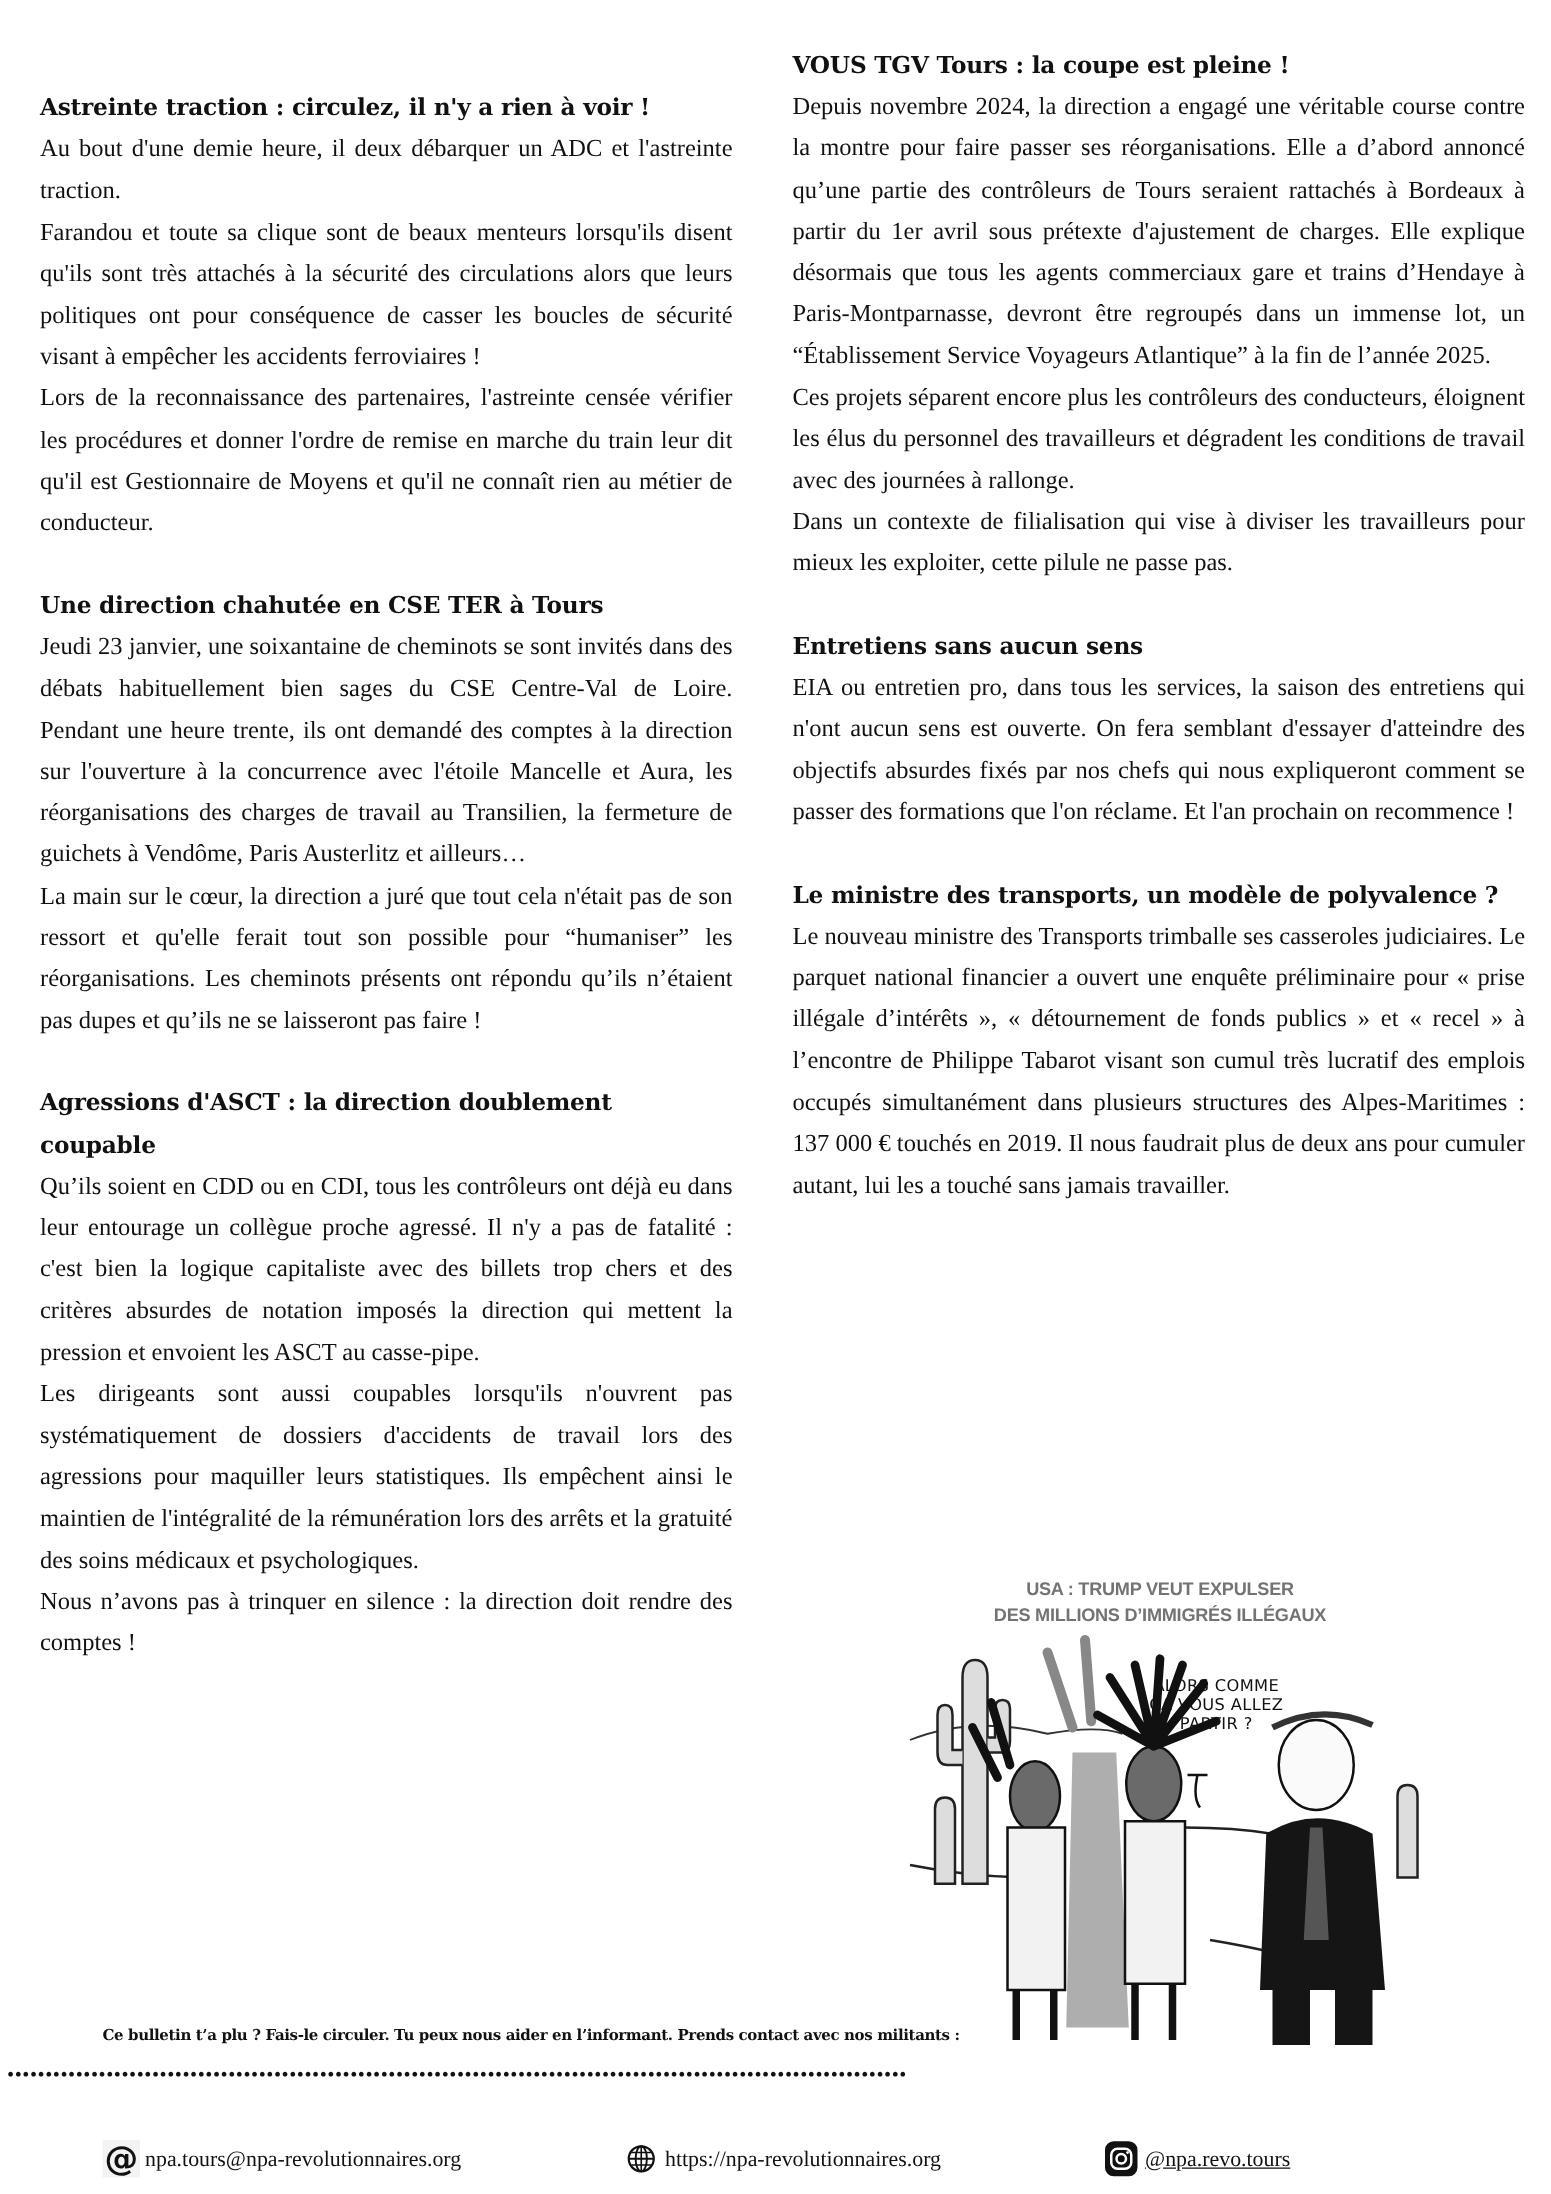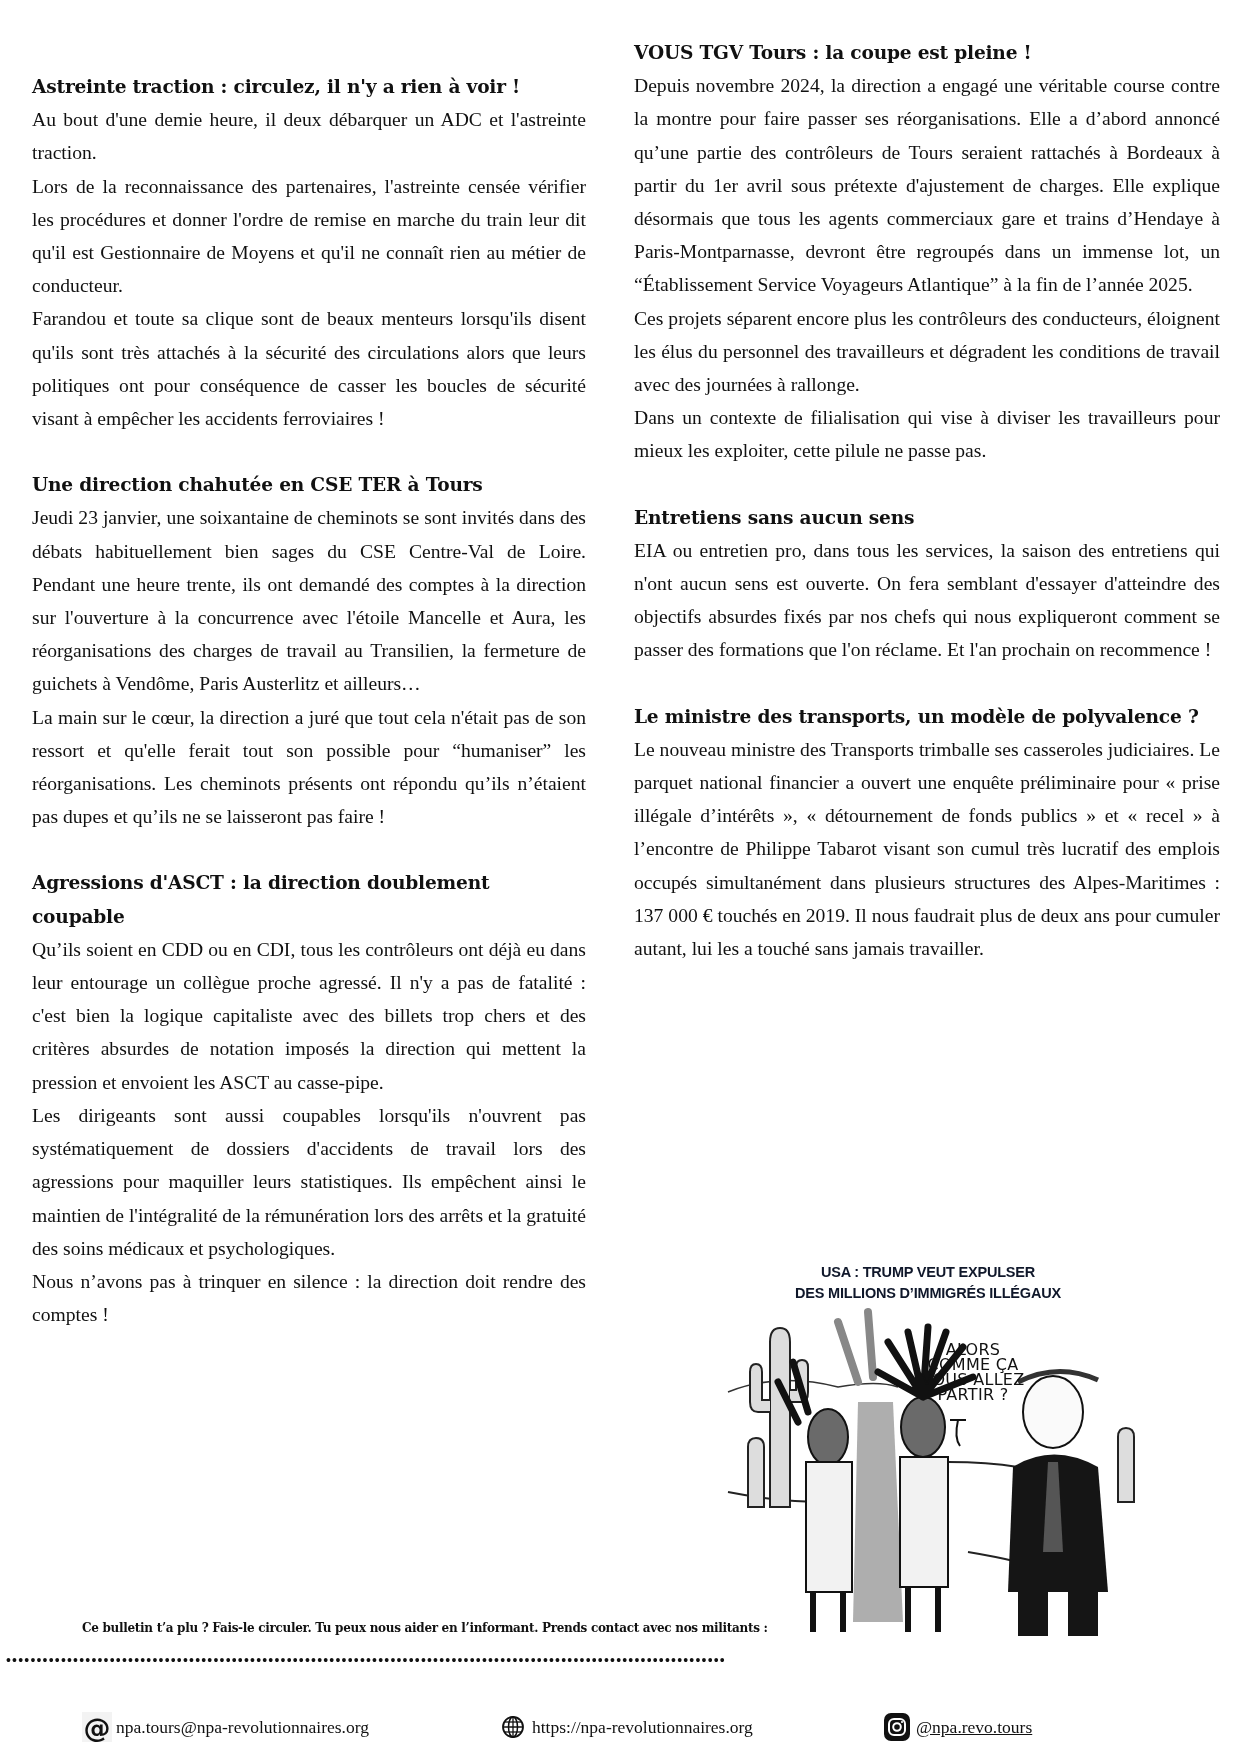--- a/index.html
+++ b/index.html
@@ -17,27 +17,27 @@
   .article h2 {
     font-family: "DejaVu Serif", serif; font-weight: bold;
     font-size: 18.6px; line-height: 33.2px; margin: 0; text-align: left;
     letter-spacing: -0.2px;
   }
   .article p { margin: 0; }
   .cartoon {
     position: absolute; left: 718px; top: 1262px; width: 420px; height: 378px;
   }
   .cartoon-title {
-    text-align: center; color: #0f172a;
+    text-align: center; color: #737373;
     font-family: "Liberation Sans", "DejaVu Sans", sans-serif; font-weight: bold;
     font-size: 14.5px; line-height: 21px; letter-spacing: -0.2px;
   }
   .cartoon-bubble {
     position: absolute; left: 200px; top: 80px; width: 110px;
-    text-align: center; font-family: "DejaVu Sans", sans-serif; font-size: 16px;
+    text-align: center; font-family: "DejaVu Sans", sans-serif; font-size: 13px;
     line-height: 15px; letter-spacing: 0.3px;
   }
   .cartoon svg { position: absolute; left: 0; top: 0; }
   .footer-dots {
     position: absolute; left: 6px; top: 1656px; width: 1170px;
     font-size: 14px; letter-spacing: 1.2px; overflow: hidden; white-space: nowrap;
     line-height: 10px; font-weight: bold;
   }
   .footer-cta {
     position: absolute; left: 82px; top: 1621px;
@@ -54,22 +54,22 @@
   .icon-box { width: 30px; height: 30px; display: inline-flex; align-items: center; justify-content: center; margin-right: 4px; }
   .icon-at { background: #f3f3f3; font-family: "DejaVu Sans", sans-serif; font-size: 27px; font-weight: bold; }
 </style>
 </head>
 <body>
 
 <div class="col col-left">
   <div class="article">
     <h2>Astreinte traction : circulez, il n'y a rien à voir !</h2>
     <p>Au bout d'une demie heure, il deux débarquer un ADC et l'astreinte traction.</p>
+    <p>Farandou et toute sa clique sont de beaux menteurs lorsqu'ils disent qu'ils sont très attachés à la sécurité des circulations alors que leurs politiques ont pour conséquence de casser les boucles de sécurité visant à empêcher les accidents ferroviaires !</p>
     <p>Lors de la reconnaissance des partenaires, l'astreinte censée vérifier les procédures et  donner l'ordre de remise en marche du train leur dit qu'il est Gestionnaire de Moyens et qu'il ne connaît rien au métier de conducteur.</p>
-    <p>Farandou et toute sa clique sont de beaux menteurs lorsqu'ils disent qu'ils sont très attachés à la sécurité des circulations alors que leurs politiques ont pour conséquence de casser les boucles de sécurité visant à empêcher les accidents ferroviaires !</p>
   </div>
   <div class="article">
     <h2>Une direction chahutée en CSE TER à Tours</h2>
     <p>Jeudi 23 janvier, une soixantaine de cheminots se sont invités dans des débats habituellement bien sages du CSE Centre-Val de Loire. Pendant une heure trente, ils ont demandé des comptes à la direction sur l'ouverture à la concurrence avec l'étoile Mancelle et Aura,  les réorganisations des charges de travail au Transilien, la fermeture de guichets à Vendôme, Paris Austerlitz et ailleurs…</p>
     <p>La main sur le cœur, la direction a juré que tout cela n'était pas de son ressort et qu'elle ferait tout son possible pour “humaniser” les réorganisations. Les cheminots présents ont répondu qu’ils n’étaient pas dupes et qu’ils ne se laisseront pas faire !</p>
   </div>
   <div class="article">
     <h2>Agressions d'ASCT : la direction doublement coupable</h2>
     <p>Qu’ils soient en CDD ou en CDI, tous les contrôleurs ont déjà eu dans leur entourage un collègue proche  agressé.  Il n'y a pas de fatalité : c'est bien la logique capitaliste avec des billets trop chers et des critères  absurdes de notation imposés la direction qui  mettent  la pression et  envoient les ASCT au casse-pipe.</p>
     <p>Les dirigeants sont aussi  coupables  lorsqu'ils  n'ouvrent pas systématiquement de dossiers d'accidents de travail lors des agressions pour maquiller leurs statistiques. Ils empêchent ainsi  le  maintien  de l'intégralité de la rémunération lors des arrêts  et la  gratuité  des soins médicaux et psychologiques.</p>

